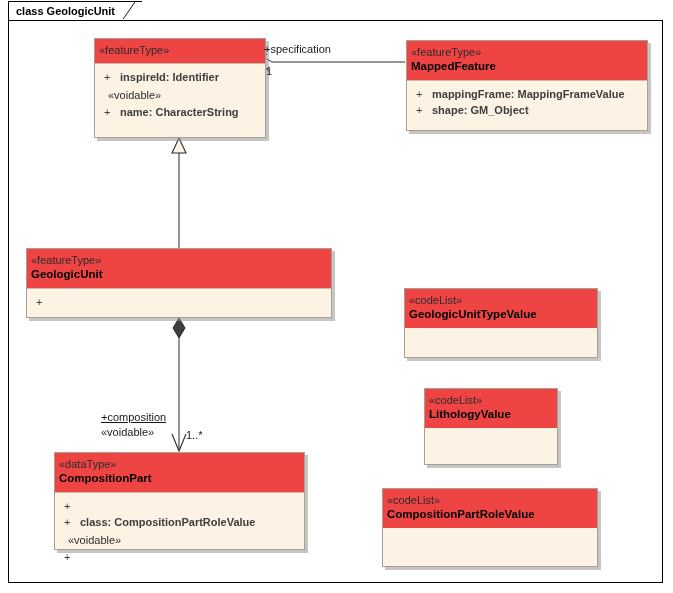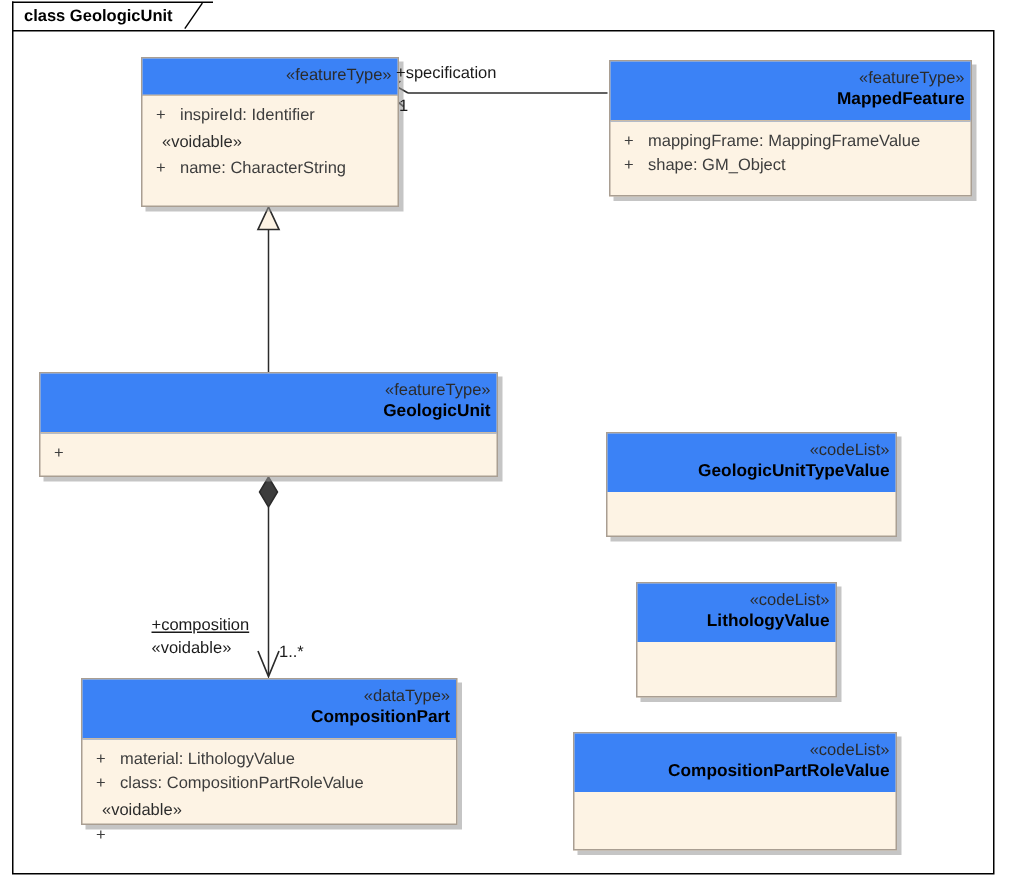--- a/index.html
+++ b/index.html
@@ -65,23 +65,23 @@
   .uml-class {
     position: absolute;
     box-sizing: border-box;
     border: 1px solid #a99e92;
     background: #fdf3e4;
     box-shadow: 3px 3px 0 0 rgba(150,150,150,0.55);
     z-index: 3;
   }
   .uml-header {
     box-sizing: border-box;
-    background: #3b82f6;
+    background: #ef4444;
     border-bottom: 1px solid #cbbba6;
-    text-align: right;
+    text-align: left;
     padding: 5px 4px 6px 4px;
   }
   .uml-class.no-compartments .uml-header {
     border-bottom: none;
   }
   .stereotype {
     font-size: 11px;
     color: #2b2b2b;
     line-height: 13px;
     display: block;
@@ -110,20 +110,21 @@
     padding: 0 6px 0 9px;
     white-space: nowrap;
   }
   .attr-vis {
     width: 16px;
     flex: 0 0 16px;
     color: #3d3d3d;
   }
   .attr-text {
     color: #3d3d3d;
+    font-weight: bold;
   }
   .attr-stereo {
     font-size: 11px;
     line-height: 17px;
     color: #2b2b2b;
     padding: 2px 0 0 13px;
     white-space: nowrap;
   }
 
   
@@ -226,21 +227,20 @@
   </div>
 
   <div class="uml-class" style="left:54px; top:452px; width:251px; height:98px;">
     <div class="uml-header">
       <span class="stereotype">«dataType»</span>
       <span class="class-name">CompositionPart</span>
     </div>
     <div class="uml-body">
       <div class="attr-row">
         <span class="attr-vis">+</span>
-        <span class="attr-text">material: LithologyValue</span>
       </div>
       <div class="attr-row">
         <span class="attr-vis">+</span>
         <span class="attr-text">class: CompositionPartRoleValue</span>
       </div>
       <div class="attr-stereo">«voidable»</div>
       <div class="attr-row">
         <span class="attr-vis">+</span>
       </div>
     </div>

